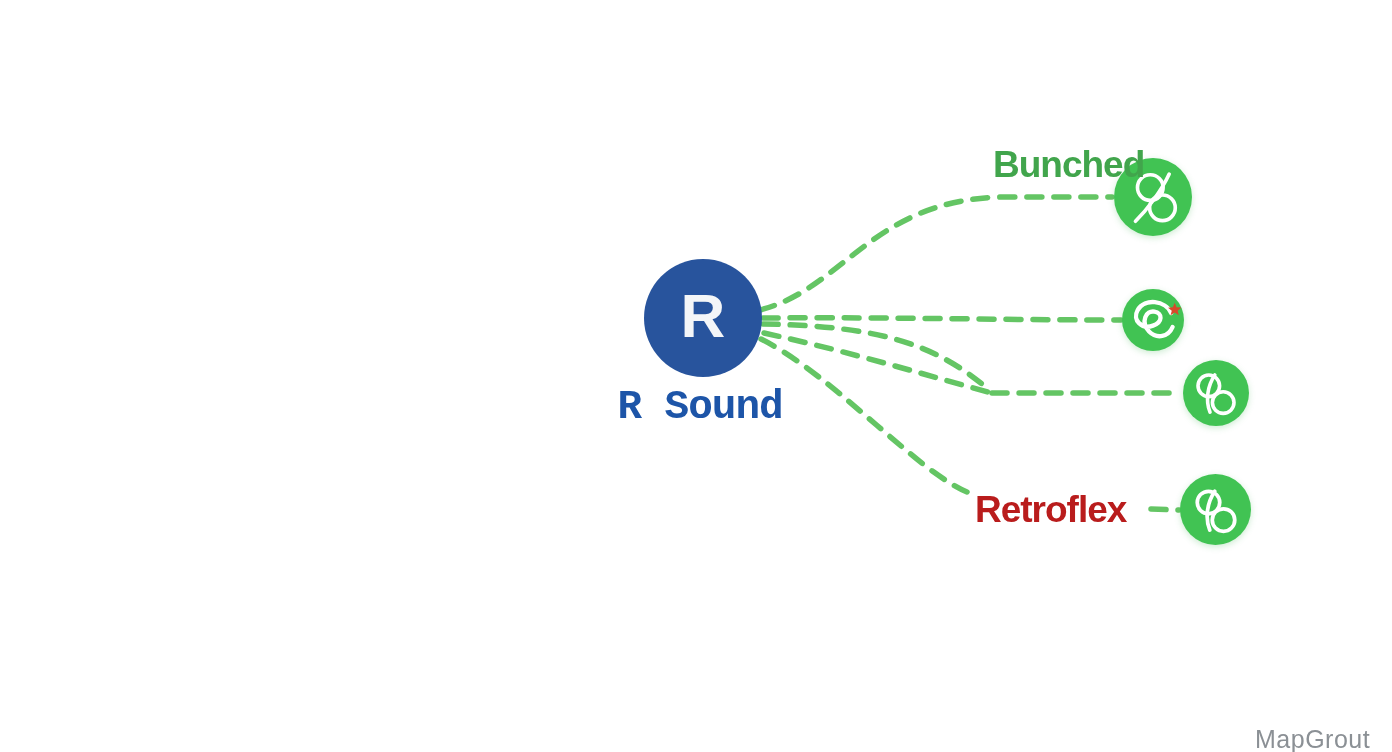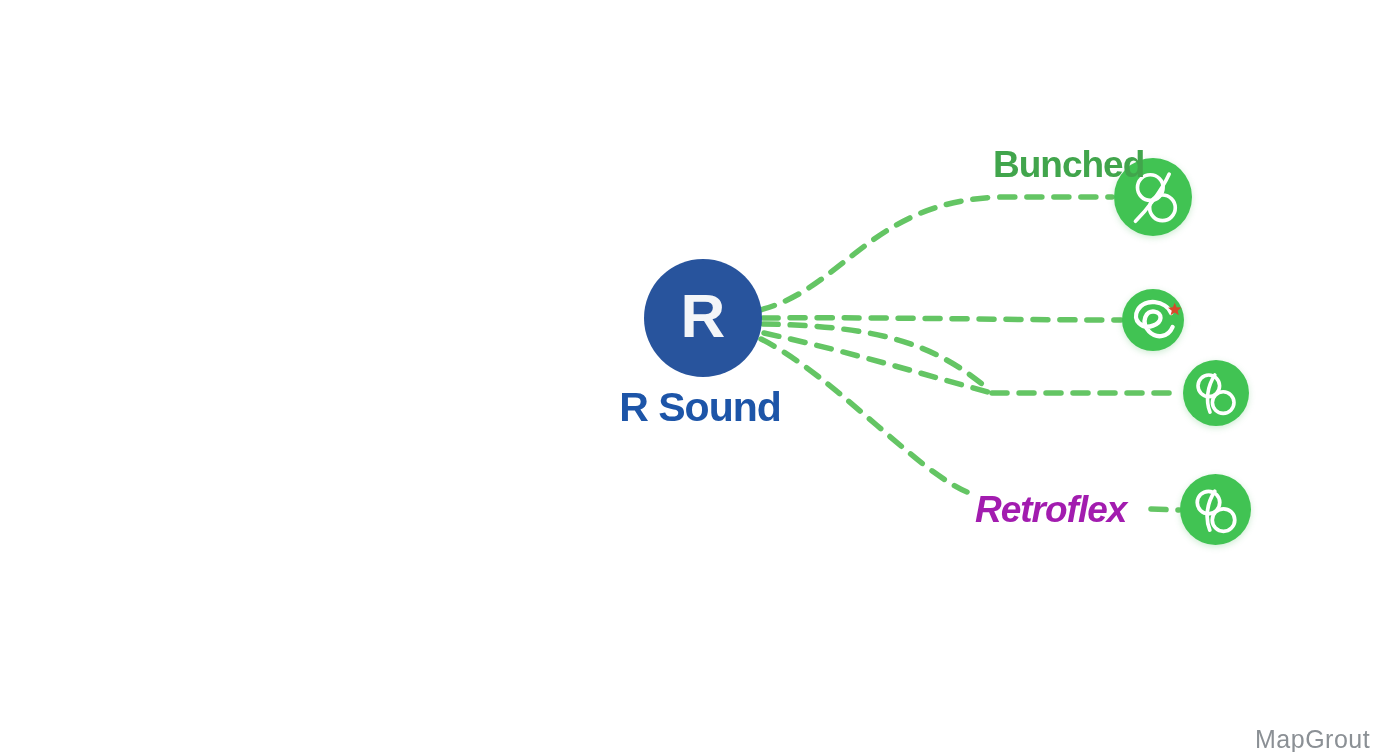--- a/index.html
+++ b/index.html
@@ -40,37 +40,37 @@
     line-height:1;
     transform:translateY(-2px);
   }
   .root-label{
     position:absolute;
     left:550px;top:384px;width:300px;
     text-align:center;
     color:#1D55A8;
     font-size:41px;font-weight:bold;
     letter-spacing:-1px;
+    font-family:Liberation Mono, monospace;
   }
   .label-bunched{
     position:absolute;
     left:993px;top:144px;
     color:#41A54C;
     font-size:37px;font-weight:bold;
     letter-spacing:-1px;
     z-index:5;
   }
   .label-retroflex{
     position:absolute;
     left:975px;top:489px;
-    color:#a21caf;
+    color:#b91c1c;
     font-size:37px;font-weight:bold;
     letter-spacing:-1px;
     z-index:5;
-    font-style:italic;
   }
   .watermark{
     position:absolute;
     left:1255px;top:710px;
     color:#8B9095;
     font-size:25px;
     letter-spacing:0.5px;
     margin-top:15px;
   }
 </style>

